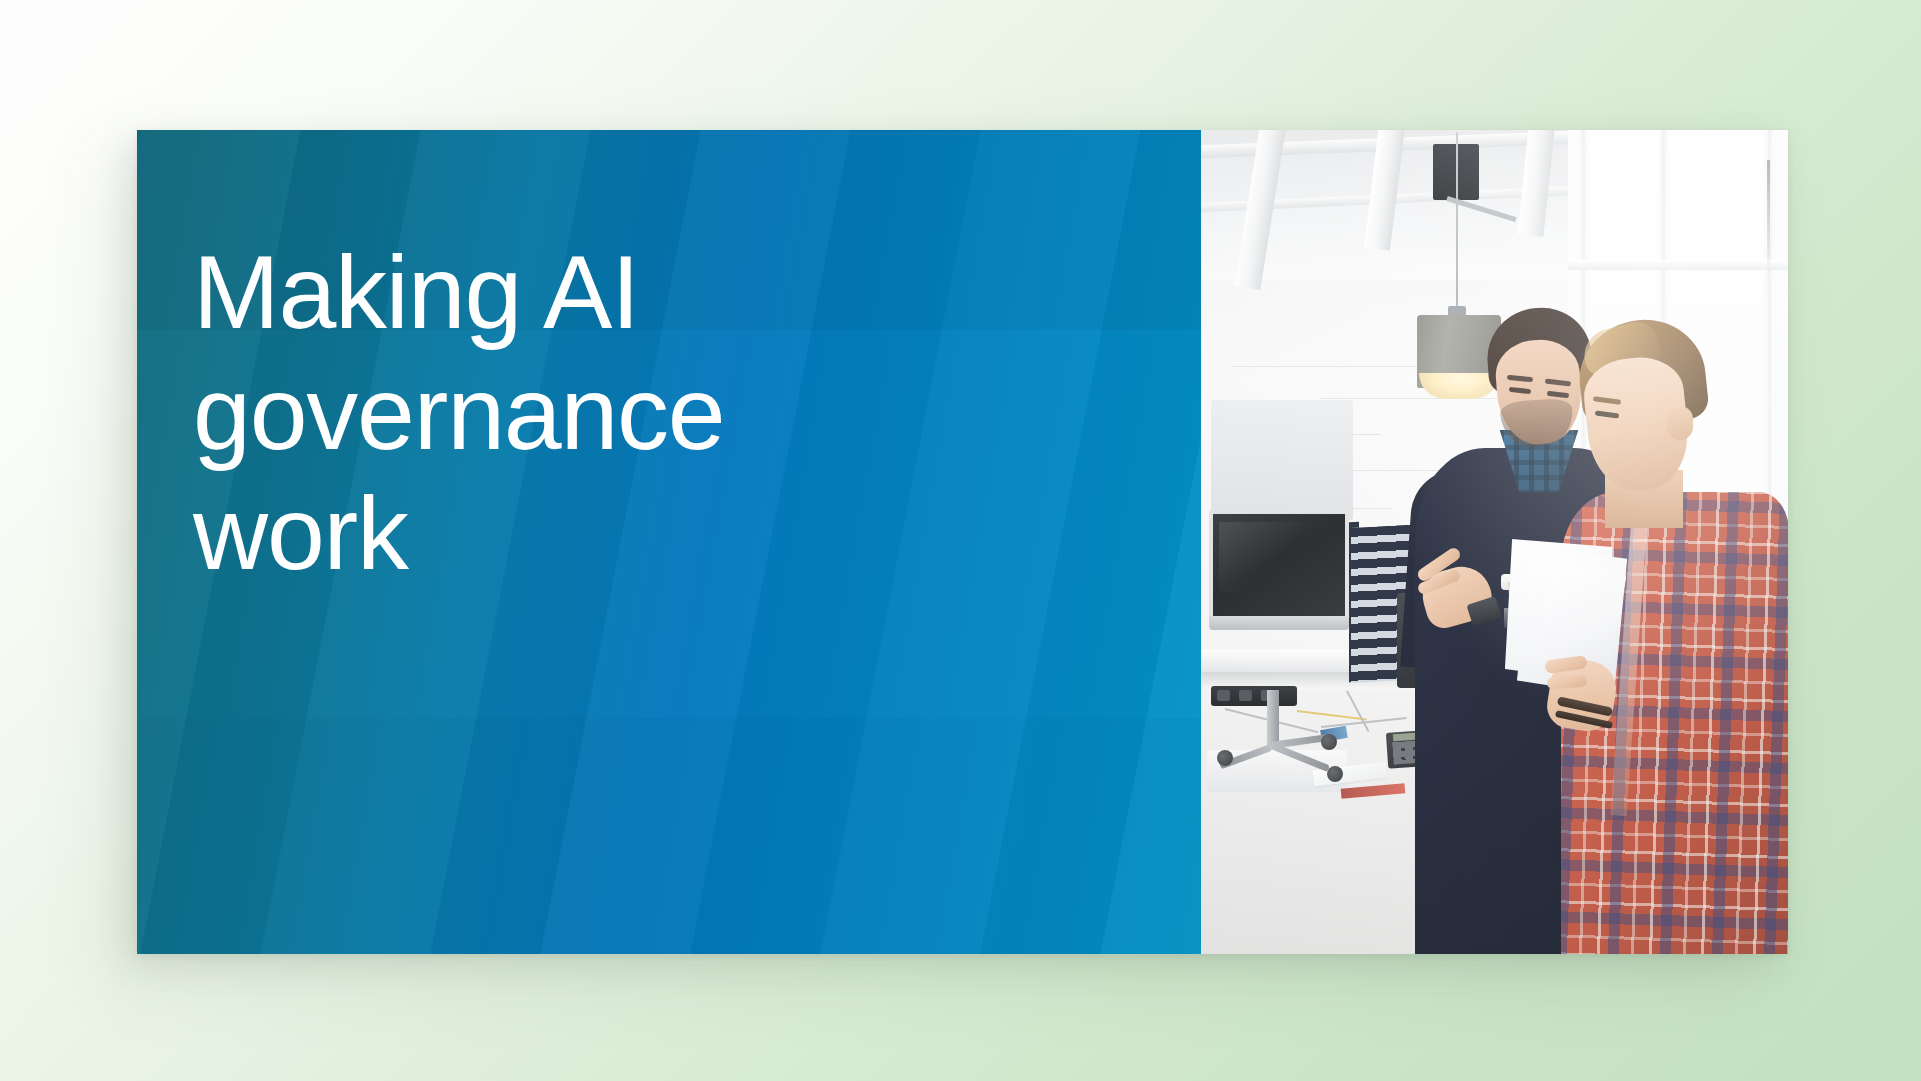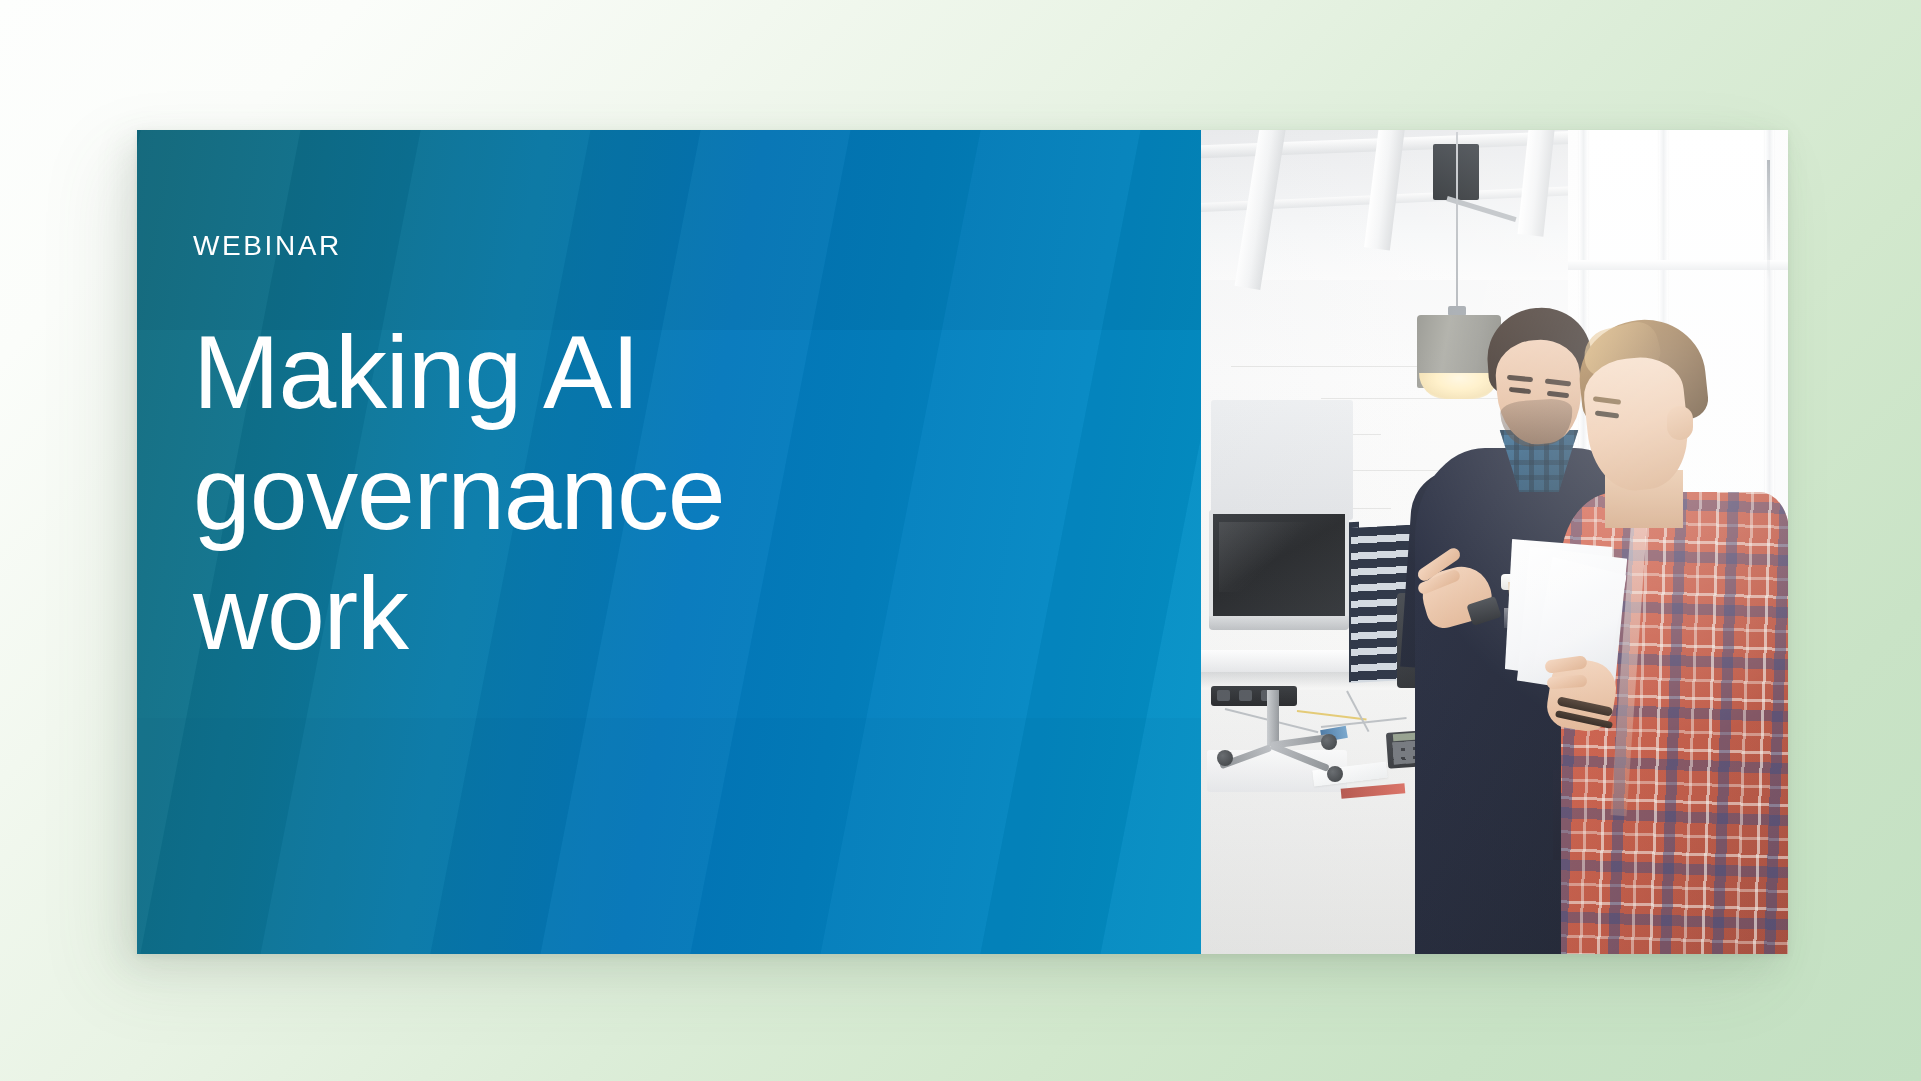--- a/index.html
+++ b/index.html
@@ -587,21 +587,20 @@
         <div class="stripe" style="left:1120px;width:160px; background:rgba(255,255,255,0.024);"></div>
         <div class="stripe" style="left:1280px;width:120px; background:rgba(0,40,60,0.050);"></div>
         <div class="stripe" style="left:1400px;width:150px; background:rgba(255,255,255,0.030);"></div>
 
       </div>
 
       <div class="band band-top"></div>
       <div class="band band-bottom"></div>
 
       <div id="text-block">
-        <p id="eyebrow">WEBINAR</p>
         <h1 id="headline">Making AI
 governance
 work</h1>
       </div>
     </div>
 
     <div id="photo-panel">
       <div id="photo">
 
         <div class="ph wall"></div>

